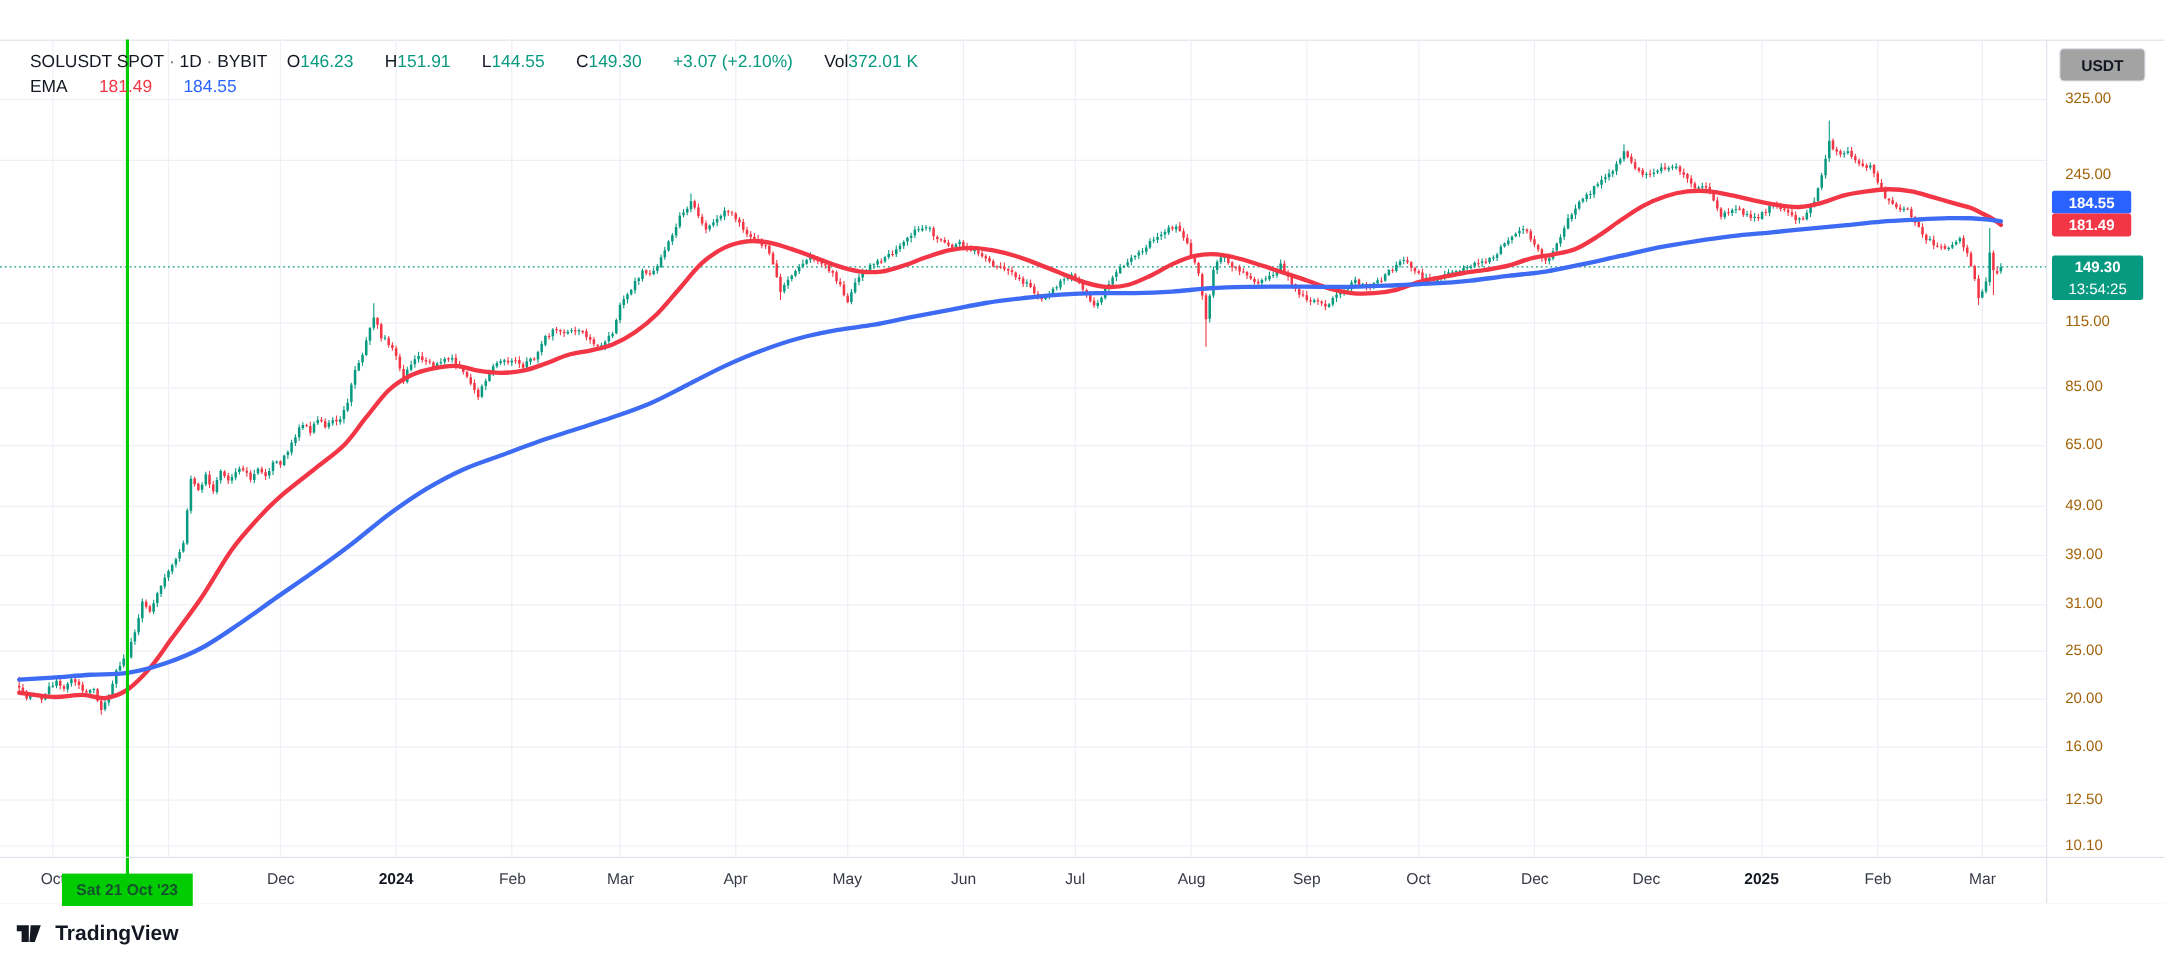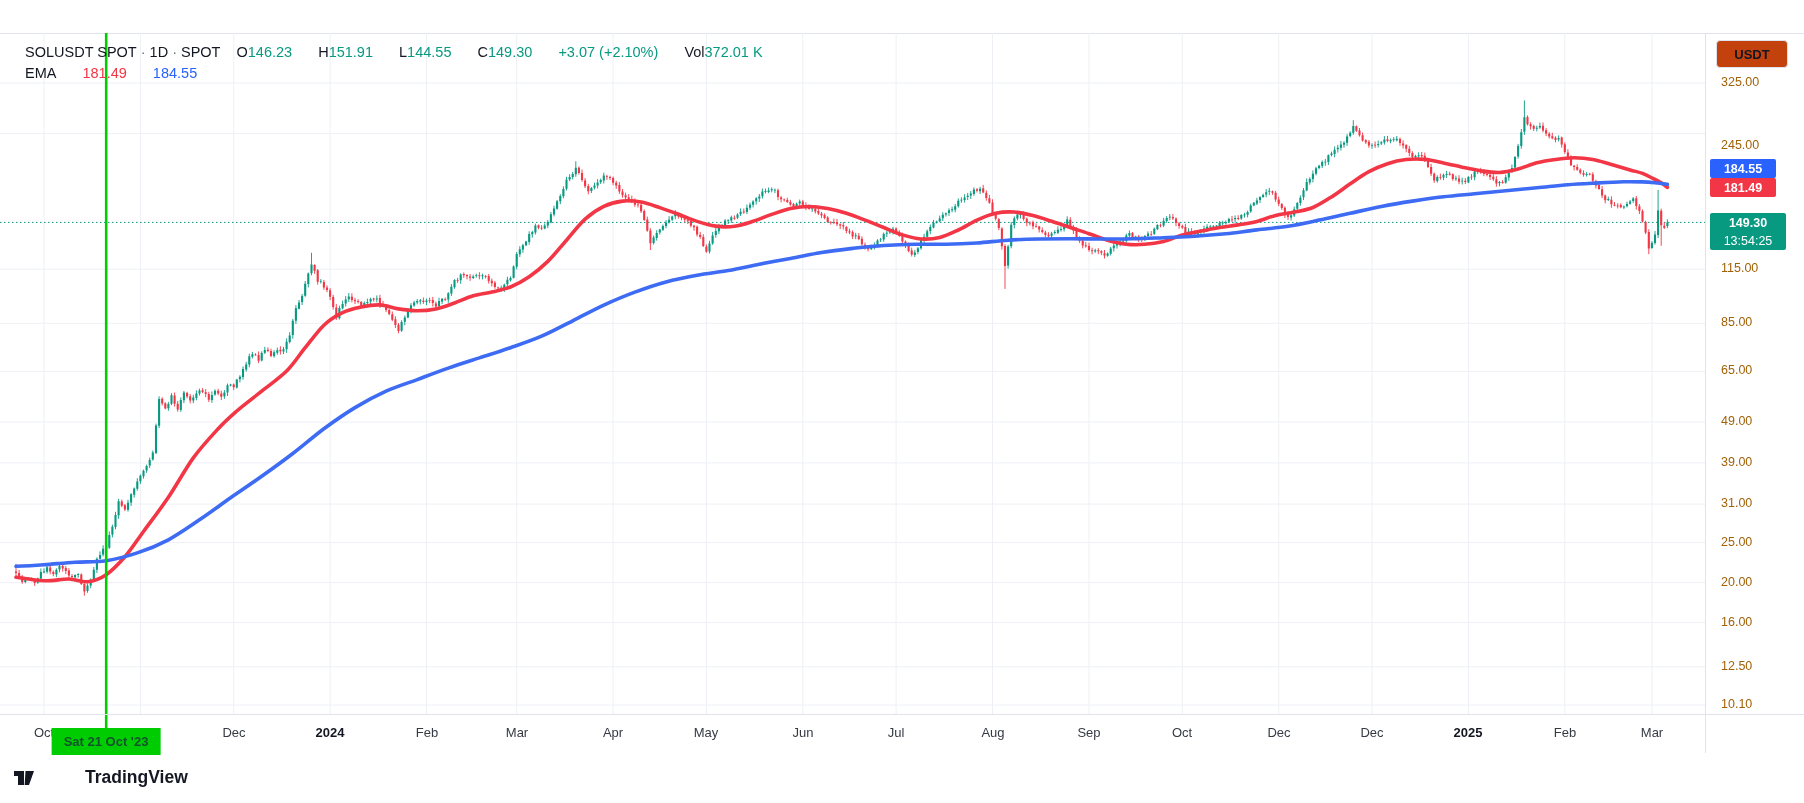--- a/index.html
+++ b/index.html
@@ -14,33 +14,33 @@
   .legend .g{margin-right:22px;}
   .legend .teal{color:#089981;}
   .legend .red{color:#f23645;}
   .legend .blue{color:#2962ff;}
   .legend .sym{margin-right:12px;}
   .legend .dot{color:#6a6d78;margin:0 4px;}
   #legend1{top:44px;}
   #legend2{top:65px;}
   #price-axis{position:absolute;left:1705px;top:33px;width:99px;height:720px;}
   .usdt-btn{position:absolute;left:11px;top:7px;width:70px;height:26px;border:1px solid #e0e3eb;border-radius:4px;
-            display:flex;align-items:center;justify-content:center;font-size:13px;font-weight:600;color:#131722;background:#c2410c;cursor:pointer;}
+            display:flex;align-items:center;justify-content:center;font-size:13px;font-weight:600;color:#131722;background:#a3a3a3;cursor:pointer;}
   .ptick{position:absolute;left:16px;font-size:12.5px;color:#a16207;}
   .badge{position:absolute;left:5px;width:66px;height:19px;border-radius:2px;color:#fff;font-size:12.5px;font-weight:600;
          display:flex;align-items:center;justify-content:center;}
   .badge.big{width:76px;height:37px;flex-direction:column;justify-content:center;line-height:18px;}
   .badge .sub{font-weight:400;font-size:12.5px;}
   #time-axis{position:absolute;left:0;top:714px;width:1804px;height:39px;background:transparent;}
   .ttick{position:absolute;top:11px;transform:translateX(-50%);font-size:13px;color:#363a45;}
   .ttick.bold{font-weight:700;color:#131722;}
   .event-label{position:absolute;top:14px;transform:translateX(-50%);height:27px;padding:0 12px;display:flex;align-items:center;
                font-size:13px;font-weight:600;color:#14532d;white-space:nowrap;z-index:3;}
   .footer{position:absolute;left:0;top:753px;width:100%;height:50px;background:#fff;}
-  .brand{position:absolute;left:46px;top:14px;font-size:17.5px;font-weight:700;color:#131722;margin-left:39px;}
+  .brand{position:absolute;left:46px;top:14px;font-size:17.5px;font-weight:700;color:#131722;}
   .logo{position:absolute;left:13px;top:15px;}
 </style>
 </head>
 <body>
 
 <div class="stage">
 
   <div class="hline" style="top:33px"></div>
 
   <svg id="plot" width="1804" height="803" viewBox="0 0 1804 803">
@@ -86,21 +86,21 @@
         <path d="M16.0,563.9L16.0,576.2M19.1,570.0L19.1,578.1M22.2,574.9L22.2,583.8M31.6,577.4L31.6,581.1M34.7,578.7L34.7,585.9M50.2,565.9L50.2,574.3M53.3,570.4L53.3,576.3M62.7,563.4L62.7,571.6M65.8,565.9L65.8,574.1M68.9,568.2L68.9,578.9M72.0,574.1L72.0,578.0M81.3,573.4L81.3,585.0M84.4,583.3L84.4,595.6M121.8,499.6L121.8,507.2M124.9,504.0L124.9,511.1M162.2,397.3L162.2,405.6M165.3,402.3L165.3,409.3M174.6,392.5L174.6,406.6M177.7,400.9L177.7,411.7M187.1,391.8L187.1,398.4M190.2,394.0L190.2,403.4M202.6,388.0L202.6,393.2M205.7,389.1L205.7,397.2M208.8,391.8L208.8,402.0M218.2,388.8L218.2,395.1M221.3,390.7L221.3,400.1M233.7,383.5L233.7,390.1M255.5,353.2L255.5,355.8M258.6,351.5L258.6,363.1M267.9,347.4L267.9,352.2M271.0,348.7L271.0,357.2M280.4,346.2L280.4,354.5M314.6,264.2L314.6,273.9M317.7,269.0L317.7,284.6M323.9,279.9L323.9,289.8M327.0,285.3L327.0,292.2M330.1,288.1L330.1,300.1M333.2,294.8L333.2,309.6M336.3,303.9L336.3,320.0M351.9,293.3L351.9,302.3M355.0,297.8L355.0,304.1M358.1,299.1L358.1,303.5M361.2,301.0L361.2,307.6M373.7,297.7L373.7,301.6M379.9,294.8L379.9,308.0M383.0,300.8L383.0,307.1M386.1,304.2L386.1,312.1M389.2,308.8L389.2,315.3M392.3,311.5L392.3,321.2M395.4,316.3L395.4,328.0M398.5,323.1L398.5,333.3M423.4,297.5L423.4,303.9M429.6,297.5L429.6,303.2M432.8,296.9L432.8,306.6M435.9,301.6L435.9,308.1M445.2,297.5L445.2,300.9M457.6,277.8L457.6,283.0M463.8,272.4L463.8,277.9M467.0,274.3L467.0,279.4M470.1,274.1L470.1,280.9M479.4,272.2L479.4,279.3M485.6,274.9L485.6,278.4M488.7,274.0L488.7,283.6M491.8,278.5L491.8,286.4M494.9,280.9L494.9,288.8M498.1,286.6L498.1,289.5M538.5,224.5L538.5,229.3M541.6,225.1L541.6,230.2M578.9,166.4L578.9,174.6M582.0,169.5L582.0,181.8M585.1,178.1L585.1,188.2M588.3,183.8L588.3,194.4M606.9,174.8L606.9,179.9M610.0,175.6L610.0,180.1M613.1,176.6L613.1,185.2M616.2,180.8L616.2,188.9M619.4,182.2L619.4,193.9M622.5,189.0L622.5,197.7M625.6,192.6L625.6,200.9M628.7,194.1L628.7,202.4M631.8,195.6L631.8,203.1M634.9,198.3L634.9,206.9M638.0,201.4L638.0,207.6M641.1,202.1L641.1,213.0M644.2,209.4L644.2,220.9M647.3,216.6L647.3,231.7M650.4,228.2L650.4,250.0M678.4,212.3L678.4,218.6M681.5,213.5L681.5,220.2M684.7,214.9L684.7,222.3M687.8,216.9L687.8,223.9M690.9,219.0L690.9,227.4M694.0,224.8L694.0,230.7M697.1,225.5L697.1,236.6M700.2,231.8L700.2,238.9M703.3,234.2L703.3,247.0M706.4,244.4L706.4,252.8M734.4,215.4L734.4,219.9M743.8,208.5L743.8,213.7M778.0,188.7L778.0,200.2M781.1,196.0L781.1,202.3M784.2,198.5L784.2,201.6M787.3,197.7L787.3,203.0M790.4,199.8L790.4,205.8M793.5,203.0L793.5,207.9M802.8,199.9L802.8,207.2M805.9,202.3L805.9,210.1M809.1,204.6L809.1,209.7M815.3,205.1L815.3,213.5M818.4,209.0L818.4,215.0M821.5,211.9L821.5,218.2M824.6,213.3L824.6,219.3M827.7,216.1L827.7,222.8M830.8,221.1L830.8,224.6M833.9,218.6L833.9,224.2M837.0,218.8L837.0,226.1M840.2,223.4L840.2,229.1M843.3,222.0L843.3,229.6M846.4,226.2L846.4,233.3M849.5,228.7L849.5,234.2M852.6,230.3L852.6,239.1M858.8,233.0L858.8,240.2M861.9,236.4L861.9,245.7M865.0,242.5L865.0,249.7M868.1,245.3L868.1,251.5M896.1,227.4L896.1,233.2M899.3,230.2L899.3,236.8M902.4,232.6L902.4,244.9M905.5,240.5L905.5,248.1M908.6,242.5L908.6,252.3M911.7,247.7L911.7,256.5M977.0,188.1L977.0,192.5M983.2,184.9L983.2,193.2M986.3,190.3L986.3,200.7M989.4,194.9L989.4,203.8M992.5,199.3L992.5,215.6M995.7,212.5L995.7,220.6M998.8,218.1L998.8,230.2M1001.9,227.2L1001.9,249.7M1005.0,244.2L1005.0,288.9M1023.6,211.3L1023.6,220.7M1026.8,217.5L1026.8,226.2M1029.9,221.4L1029.9,225.5M1033.0,220.6L1033.0,229.4M1036.1,223.4L1036.1,227.7M1039.2,225.9L1039.2,232.5M1042.3,227.5L1042.3,233.4M1045.4,230.7L1045.4,237.0M1048.5,232.2L1048.5,237.3M1070.3,217.1L1070.3,229.2M1073.4,224.8L1073.4,234.0M1076.5,227.3L1076.5,238.5M1079.6,236.2L1079.6,243.1M1082.7,237.4L1082.7,248.4M1085.8,241.9L1085.8,247.7M1089.0,242.6L1089.0,251.8M1092.1,247.7L1092.1,254.4M1098.3,248.1L1098.3,254.2M1101.4,250.2L1101.4,255.1M1104.5,250.0L1104.5,258.5M1132.5,232.0L1132.5,238.3M1138.7,234.9L1138.7,242.0M1141.8,236.3L1141.8,242.1M1151.2,231.0L1151.2,235.9M1160.5,223.5L1160.5,227.4M1172.9,213.9L1172.9,220.0M1176.0,217.4L1176.0,226.2M1179.1,222.1L1179.1,228.6M1182.3,224.6L1182.3,229.0M1185.4,223.8L1185.4,236.0M1191.6,228.1L1191.6,235.7M1194.7,230.2L1194.7,237.6M1232.0,215.9L1232.0,222.1M1238.2,215.2L1238.2,220.2M1272.5,190.5L1272.5,194.8M1275.6,190.9L1275.6,201.8M1278.7,196.5L1278.7,206.1M1281.8,203.1L1281.8,210.1M1284.9,206.4L1284.9,218.1M1288.0,211.5L1288.0,219.9M1356.4,125.4L1356.4,132.0M1359.5,128.0L1359.5,136.6M1362.6,132.5L1362.6,141.6M1365.8,139.2L1365.8,144.0M1368.9,140.0L1368.9,147.8M1375.1,141.5L1375.1,147.9M1387.5,135.9L1387.5,142.2M1400.0,137.5L1400.0,145.8M1403.1,140.4L1403.1,148.6M1406.2,144.2L1406.2,152.3M1409.3,146.0L1409.3,156.3M1412.4,151.2L1412.4,158.6M1421.7,151.9L1421.7,159.8M1424.8,152.5L1424.8,162.1M1428.0,159.9L1428.0,168.0M1431.1,163.9L1431.1,176.1M1434.2,172.5L1434.2,182.9M1440.4,173.6L1440.4,179.7M1449.7,171.7L1449.7,175.5M1452.8,173.4L1452.8,180.8M1459.0,175.2L1459.0,184.2M1465.3,178.1L1465.3,184.1M1471.5,174.0L1471.5,179.9M1480.8,167.8L1480.8,173.9M1483.9,169.0L1483.9,176.2M1487.0,172.4L1487.0,176.4M1490.1,171.7L1490.1,180.0M1493.3,173.4L1493.3,180.9M1496.4,176.2L1496.4,186.7M1502.6,180.1L1502.6,183.7M1527.5,115.4L1527.5,125.5M1530.6,122.2L1530.6,129.5M1533.7,124.6L1533.7,131.0M1543.0,122.5L1543.0,132.3M1546.1,128.1L1546.1,136.1M1549.2,132.1L1549.2,138.5M1552.3,132.8L1552.3,139.3M1555.5,136.3L1555.5,142.4M1561.7,136.6L1561.7,147.7M1564.8,142.3L1564.8,153.9M1567.9,149.2L1567.9,160.0M1571.0,155.2L1571.0,166.1M1574.1,164.9L1574.1,170.5M1577.2,164.2L1577.2,170.8M1580.3,168.4L1580.3,174.4M1583.5,170.3L1583.5,176.7M1589.7,172.8L1589.7,175.3M1592.8,172.2L1592.8,182.4M1595.9,179.7L1595.9,188.4M1599.0,183.9L1599.0,189.8M1602.1,186.0L1602.1,198.1M1605.2,194.5L1605.2,203.4M1611.4,196.3L1611.4,207.8M1614.5,202.0L1614.5,206.3M1617.7,203.2L1617.7,208.4M1620.8,203.2L1620.8,208.3M1636.3,196.0L1636.3,209.6M1639.4,204.0L1639.4,214.0M1642.5,209.4L1642.5,222.6M1645.6,220.7L1645.6,234.1M1648.8,229.2L1648.8,254.2M1661.2,208.7L1661.2,245.8M1664.3,222.3L1664.3,229.0" stroke="#f23645" stroke-width="0.9" fill="none"></path>
         <path d="M25.3,582.0L25.3,578.8M28.5,578.4L28.5,577.5M37.8,582.7L37.8,578.4M40.9,578.4L40.9,572.0M44.0,572.4L44.0,571.5M47.1,571.7L47.1,567.3M56.4,574.4L56.4,569.7M59.5,569.4L59.5,566.0M75.1,577.2L75.1,575.1M78.2,575.0L78.2,574.1M87.5,591.1L87.5,585.5M90.7,585.5L90.7,579.9M93.8,579.8L93.8,569.8M96.9,569.8L96.9,558.7M100.0,558.7L100.0,554.9M103.1,554.5L103.1,548.7M106.2,548.8L106.2,547.6M109.3,547.8L109.3,534.9M112.4,534.6L112.4,526.8M115.5,526.9L115.5,515.0M118.6,515.3L118.6,501.3M128.0,509.7L128.0,502.7M131.1,502.4L131.1,494.3M134.2,494.7L134.2,488.4M137.3,488.8L137.3,481.4M140.4,481.3L140.4,475.8M143.5,476.2L143.5,470.8M146.6,470.5L146.6,466.0M149.7,465.5L149.7,459.9M152.8,459.5L152.8,452.6M156.0,453.0L156.0,425.4M159.1,425.7L159.1,398.9M168.4,408.2L168.4,403.9M171.5,403.7L171.5,395.2M180.8,410.0L180.8,399.9M183.9,400.3L183.9,392.6M193.3,400.5L193.3,397.5M196.4,398.0L196.4,393.6M199.5,393.4L199.5,390.6M211.9,400.0L211.9,394.9M215.0,394.4L215.0,390.7M224.4,396.3L224.4,392.4M227.5,392.6L227.5,385.2M230.6,385.6L230.6,384.5M236.8,387.4L236.8,379.6M239.9,379.2L239.9,376.7M243.0,377.1L243.0,368.9M246.2,369.4L246.2,364.4M249.3,364.4L249.3,356.3M252.4,356.7L252.4,354.2M261.7,360.5L261.7,353.1M264.8,352.7L264.8,350.1M274.1,355.9L274.1,352.2M277.3,352.7L277.3,350.2M283.5,351.6L283.5,349.3M286.6,349.3L286.6,341.7M289.7,342.0L289.7,335.6M292.8,335.1L292.8,320.7M295.9,320.7L295.9,308.3M299.0,308.7L299.0,302.4M302.1,302.0L302.1,295.9M305.2,295.8L305.2,283.8M308.3,283.9L308.3,273.4M311.5,273.2L311.5,264.6M320.8,282.1L320.8,281.2M339.4,318.3L339.4,308.0M342.6,308.2L342.6,303.9M345.7,303.6L345.7,299.4M348.8,299.3L348.8,296.6M364.3,306.3L364.3,303.0M367.4,303.0L367.4,301.9M370.6,301.4L370.6,299.1M376.8,299.6L376.8,298.4M401.6,330.7L401.6,321.9M404.8,321.7L404.8,317.5M407.9,317.4L407.9,311.2M411.0,311.5L411.0,305.3M414.1,305.4L414.1,302.5M417.2,302.5L417.2,301.0M420.3,301.4L420.3,300.2M426.5,302.1L426.5,300.6M439.0,306.0L439.0,301.1M442.1,301.4L442.1,298.8M448.3,299.6L448.3,293.3M451.4,293.4L451.4,286.7M454.5,287.2L454.5,279.9M460.7,280.2L460.7,274.5M473.2,278.0L473.2,276.5M476.3,276.1L476.3,275.2M482.5,276.2L482.5,275.3M501.2,288.6L501.2,287.7M504.3,288.5L504.3,284.7M507.4,284.3L507.4,279.8M510.5,280.2L510.5,278.1M513.6,277.8L513.6,266.6M516.7,266.7L516.7,253.9M519.8,254.2L519.8,249.3M522.9,249.4L522.9,245.3M526.0,245.2L526.0,241.6M529.2,241.9L529.2,234.1M532.3,234.2L532.3,232.0M535.4,232.5L535.4,225.5M544.7,228.5L544.7,225.6M547.8,225.6L547.8,221.9M550.9,222.4L550.9,214.3M554.0,214.4L554.0,208.6M557.1,208.7L557.1,201.3M560.3,201.3L560.3,196.1M563.4,196.3L563.4,189.1M566.5,188.7L566.5,179.7M569.6,179.4L569.6,177.0M572.7,177.1L572.7,174.0M575.8,174.3L575.8,167.7M591.4,191.0L591.4,188.0M594.5,187.7L594.5,185.5M597.6,185.4L597.6,182.4M600.7,182.2L600.7,179.9M603.8,180.4L603.8,175.4M653.6,242.9L653.6,237.4M656.7,237.9L656.7,233.1M659.8,232.6L659.8,229.6M662.9,229.7L662.9,225.9M666.0,226.1L666.0,222.4M669.1,222.1L669.1,219.7M672.2,219.7L672.2,216.6M675.3,216.3L675.3,213.7M709.5,251.6L709.5,243.6M712.6,243.6L712.6,235.4M715.8,235.1L715.8,231.0M718.9,231.3L718.9,226.3M722.0,226.1L722.0,225.1M725.1,225.0L725.1,220.6M728.2,220.7L728.2,219.8M731.3,220.4L731.3,217.3M737.5,217.7L737.5,214.4M740.6,214.2L740.6,211.7M746.9,211.9L746.9,207.7M750.0,207.8L750.0,204.8M753.1,204.7L753.1,201.6M756.2,201.3L756.2,198.2M759.3,198.4L759.3,196.4M762.4,196.3L762.4,191.5M765.5,191.9L765.5,191.0M768.6,191.9L768.6,190.4M771.7,190.2L771.7,189.3M774.9,190.6L774.9,189.7M796.6,206.7L796.6,203.8M799.7,203.4L799.7,201.5M812.2,209.3L812.2,208.4M855.7,236.2L855.7,235.3M871.3,249.1L871.3,246.5M874.4,246.1L874.4,245.2M877.5,246.2L877.5,240.6M880.6,240.3L880.6,239.4M883.7,239.5L883.7,234.0M886.8,233.7L886.8,232.8M889.9,232.5L889.9,231.1M893.0,231.4L893.0,228.7M914.8,254.9L914.8,252.4M917.9,252.1L917.9,248.2M921.0,248.3L921.0,240.3M924.1,240.2L924.1,236.8M927.2,236.8L927.2,231.2M930.3,230.9L930.3,226.9M933.5,227.4L933.5,222.7M936.6,222.7L936.6,221.6M939.7,221.3L939.7,218.5M942.8,218.2L942.8,214.8M945.9,214.4L945.9,213.3M949.0,213.0L949.0,210.2M952.1,210.2L952.1,209.3M955.2,209.7L955.2,206.2M958.3,206.3L958.3,200.8M961.4,200.6L961.4,199.7M964.6,199.9L964.6,197.4M967.7,196.9L967.7,195.7M970.8,195.5L970.8,193.4M973.9,193.9L973.9,189.5M980.1,191.2L980.1,188.7M1008.1,265.6L1008.1,246.4M1011.2,246.2L1011.2,224.8M1014.3,225.0L1014.3,218.2M1017.4,218.6L1017.4,214.6M1020.5,215.0L1020.5,214.0M1051.6,235.8L1051.6,233.4M1054.8,232.9L1054.8,232.0M1057.9,232.8L1057.9,229.8M1061.0,230.0L1061.0,229.1M1064.1,229.3L1064.1,224.9M1067.2,225.3L1067.2,219.5M1095.2,251.6L1095.2,250.3M1107.6,255.7L1107.6,253.6M1110.7,253.8L1110.7,248.4M1113.8,248.2L1113.8,245.4M1117.0,245.4L1117.0,243.5M1120.1,243.1L1120.1,241.7M1123.2,241.4L1123.2,240.5M1126.3,241.1L1126.3,235.4M1129.4,235.8L1129.4,233.1M1135.6,237.4L1135.6,236.5M1144.9,239.5L1144.9,235.9M1148.0,236.0L1148.0,233.5M1154.3,233.9L1154.3,228.7M1157.4,229.2L1157.4,225.0M1163.6,225.6L1163.6,220.7M1166.7,220.9L1166.7,217.9M1169.8,217.6L1169.8,216.7M1188.5,233.0L1188.5,231.5M1197.8,234.7L1197.8,232.4M1200.9,232.0L1200.9,231.1M1204.0,231.3L1204.0,228.5M1207.1,228.7L1207.1,226.8M1210.3,227.3L1210.3,226.4M1213.4,226.8L1213.4,225.9M1216.5,226.5L1216.5,225.6M1219.6,226.0L1219.6,223.1M1222.7,223.5L1222.7,222.6M1225.8,223.3L1225.8,222.0M1228.9,221.8L1228.9,218.9M1235.1,219.2L1235.1,218.0M1241.3,218.5L1241.3,215.0M1244.5,215.4L1244.5,214.5M1247.6,214.8L1247.6,212.1M1250.7,211.6L1250.7,205.6M1253.8,205.4L1253.8,202.8M1256.9,203.4L1256.9,200.5M1260.0,200.1L1260.0,197.1M1263.1,196.9L1263.1,194.9M1266.2,194.4L1266.2,192.2M1269.3,191.7L1269.3,190.8M1291.1,217.5L1291.1,215.3M1294.2,215.4L1294.2,209.3M1297.3,208.7L1297.3,203.0M1300.4,203.0L1300.4,197.8M1303.5,197.3L1303.5,190.3M1306.7,190.4L1306.7,181.9M1309.8,182.4L1309.8,178.9M1312.9,178.9L1312.9,173.8M1316.0,173.7L1316.0,168.2M1319.1,168.0L1319.1,165.7M1322.2,165.9L1322.2,162.1M1325.3,162.6L1325.3,161.7M1328.4,162.0L1328.4,155.2M1331.5,155.1L1331.5,153.6M1334.6,154.0L1334.6,149.7M1337.8,149.3L1337.8,147.8M1340.9,147.8L1340.9,144.5M1344.0,144.7L1344.0,142.8M1347.1,142.8L1347.1,136.5M1350.2,136.0L1350.2,132.8M1353.3,132.7L1353.3,126.1M1372.0,145.8L1372.0,144.9M1378.2,144.9L1378.2,143.9M1381.3,143.6L1381.3,142.3M1384.4,142.4L1384.4,139.6M1390.6,141.2L1390.6,140.0M1393.7,139.8L1393.7,138.9M1396.8,140.2L1396.8,138.7M1415.5,157.0L1415.5,156.1M1418.6,156.2L1418.6,155.2M1437.3,180.9L1437.3,177.0M1443.5,177.6L1443.5,174.9M1446.6,175.0L1446.6,174.1M1455.9,179.2L1455.9,178.3M1462.2,181.6L1462.2,180.7M1468.4,182.4L1468.4,176.9M1474.6,177.2L1474.6,171.4M1477.7,171.2L1477.7,170.3M1499.5,183.2L1499.5,181.9M1505.7,182.7L1505.7,177.2M1508.8,177.6L1508.8,172.4M1511.9,172.1L1511.9,167.9M1515.0,167.5L1515.0,156.9M1518.1,156.5L1518.1,146.0M1521.3,146.0L1521.3,132.3M1524.4,131.8L1524.4,117.2M1536.8,128.8L1536.8,127.7M1539.9,127.4L1539.9,126.1M1558.6,139.6L1558.6,138.0M1586.6,175.0L1586.6,174.0M1608.3,200.0L1608.3,199.1M1623.9,207.4L1623.9,206.5M1627.0,206.2L1627.0,204.1M1630.1,203.7L1630.1,201.6M1633.2,201.1L1633.2,198.6M1651.9,248.0L1651.9,242.9M1655.0,242.9L1655.0,234.5M1658.1,234.9L1658.1,210.4M1667.4,226.1L1667.4,222.4" stroke="#089981" stroke-width="2.1" fill="none"></path>
         <path d="M16.0,571.4L16.0,573.0M19.1,573.1L19.1,576.0M22.2,576.4L22.2,582.0M31.6,578.2L31.6,579.8M34.7,580.1L34.7,583.1M50.2,567.6L50.2,571.5M53.3,571.9L53.3,574.0M62.7,566.0L62.7,568.5M65.8,567.9L65.8,570.9M68.9,570.6L68.9,575.6M72.0,575.9L72.0,577.0M81.3,574.4L81.3,583.9M84.4,584.0L84.4,591.6M121.8,501.5L121.8,505.7M124.9,505.2L124.9,509.5M162.2,398.7L162.2,403.6M165.3,403.2L165.3,408.4M174.6,395.6L174.6,403.7M177.7,403.8L177.7,409.4M187.1,393.0L187.1,396.6M190.2,396.3L190.2,400.4M202.6,390.2L202.6,391.9M205.7,392.3L205.7,393.9M208.8,394.0L208.8,399.7M218.2,390.7L218.2,393.6M221.3,393.5L221.3,396.7M233.7,384.4L233.7,387.3M255.5,354.4L255.5,355.3M258.6,354.9L258.6,360.7M267.9,349.7L267.9,351.0M271.0,351.1L271.0,356.1M280.4,349.7L280.4,351.2M314.6,265.0L314.6,270.7M317.7,270.2L317.7,281.8M323.9,281.9L323.9,287.6M327.0,287.4L327.0,289.9M330.1,290.2L330.1,296.7M333.2,297.1L333.2,307.0M336.3,307.4L336.3,317.9M351.9,296.8L351.9,299.9M355.0,299.9L355.0,301.2M358.1,301.0L358.1,301.9M361.2,302.1L361.2,305.8M373.7,298.6L373.7,299.6M379.9,298.1L379.9,304.5M383.0,304.3L383.0,305.6M386.1,305.2L386.1,310.0M389.2,310.0L389.2,313.9M392.3,314.3L392.3,319.7M395.4,319.2L395.4,325.0M398.5,324.8L398.5,331.0M423.4,300.7L423.4,302.0M429.6,300.2L429.6,301.1M432.8,300.1L432.8,303.1M435.9,303.4L435.9,306.5M445.2,298.9L445.2,299.8M457.6,279.9L457.6,280.8M463.8,274.1L463.8,275.3M467.0,275.1L467.0,276.2M470.1,276.5L470.1,277.8M479.4,275.3L479.4,276.3M485.6,275.9L485.6,276.8M488.7,276.1L488.7,281.1M491.8,280.8L491.8,283.2M494.9,282.8L494.9,286.9M498.1,287.4L498.1,288.3M538.5,225.2L538.5,227.8M541.6,227.7L541.6,228.6M578.9,167.7L578.9,172.9M582.0,172.9L582.0,180.1M585.1,180.6L585.1,186.2M588.3,186.1L588.3,191.3M606.9,175.9L606.9,176.8M610.0,177.1L610.0,178.0M613.1,177.9L613.1,182.8M616.2,182.7L616.2,185.5M619.4,185.1L619.4,191.4M622.5,191.4L622.5,195.3M625.6,195.3L625.6,197.5M628.7,197.2L628.7,199.6M631.8,199.1L631.8,200.9M634.9,201.1L634.9,204.8M638.0,204.4L638.0,205.3M641.1,204.8L641.1,211.3M644.2,211.0L644.2,220.1M647.3,219.6L647.3,230.8M650.4,230.6L650.4,243.3M678.4,214.0L678.4,216.4M681.5,216.8L681.5,217.8M684.7,217.7L684.7,219.7M687.8,220.2L687.8,221.2M690.9,221.1L690.9,225.8M694.0,225.8L694.0,227.2M697.1,226.8L697.1,234.4M700.2,234.7L700.2,237.1M703.3,237.0L703.3,246.1M706.4,246.4L706.4,251.8M734.4,217.8L734.4,218.7M743.8,211.6L743.8,212.5M778.0,190.2L778.0,196.9M781.1,197.4L781.1,199.2M784.2,199.4L784.2,200.3M787.3,199.9L787.3,202.0M790.4,202.0L790.4,204.5M793.5,204.0L793.5,207.0M802.8,201.6L802.8,205.7M805.9,205.9L805.9,207.2M809.1,207.6L809.1,208.9M815.3,208.7L815.3,211.4M818.4,211.0L818.4,213.5M821.5,213.5L821.5,215.4M824.6,214.9L824.6,217.9M827.7,217.5L827.7,222.0M830.8,221.9L830.8,222.8M833.9,222.1L833.9,223.0M837.0,222.3L837.0,224.3M840.2,224.2L840.2,225.5M843.3,225.3L843.3,226.6M846.4,227.0L846.4,231.0M849.5,231.2L849.5,232.5M852.6,232.1L852.6,236.4M858.8,235.8L858.8,239.1M861.9,238.7L861.9,244.3M865.0,244.8L865.0,246.6M868.1,247.0L868.1,249.3M896.1,228.6L896.1,232.1M899.3,231.9L899.3,236.1M902.4,235.9L902.4,241.5M905.5,241.6L905.5,244.8M908.6,244.5L908.6,251.0M911.7,250.6L911.7,254.5M977.0,189.3L977.0,190.7M983.2,188.2L983.2,192.4M986.3,192.7L986.3,198.1M989.4,198.2L989.4,202.7M992.5,202.6L992.5,213.7M995.7,213.9L995.7,218.8M998.8,219.2L998.8,228.0M1001.9,228.5L1001.9,246.3M1005.0,246.0L1005.0,266.1M1023.6,213.5L1023.6,219.1M1026.8,218.8L1026.8,222.7M1029.9,222.7L1029.9,223.6M1033.0,222.3L1033.0,226.3M1036.1,226.2L1036.1,227.1M1039.2,226.6L1039.2,229.6M1042.3,230.1L1042.3,232.1M1045.4,232.5L1045.4,234.9M1048.5,234.7L1048.5,236.3M1070.3,219.7L1070.3,227.8M1073.4,227.8L1073.4,230.5M1076.5,230.1L1076.5,237.1M1079.6,236.9L1079.6,240.7M1082.7,240.8L1082.7,245.6M1085.8,245.3L1085.8,246.2M1089.0,246.1L1089.0,250.0M1092.1,250.3L1092.1,251.2M1098.3,250.3L1098.3,251.2M1101.4,251.3L1101.4,252.8M1104.5,253.2L1104.5,255.4M1132.5,233.0L1132.5,237.2M1138.7,236.6L1138.7,238.4M1141.8,238.3L1141.8,239.7M1151.2,233.9L1151.2,234.8M1160.5,224.9L1160.5,225.8M1172.9,217.0L1172.9,218.6M1176.0,218.5L1176.0,222.9M1179.1,223.3L1179.1,226.0M1182.3,226.1L1182.3,227.6M1185.4,227.1L1185.4,233.0M1191.6,231.6L1191.6,233.1M1194.7,233.3L1194.7,234.2M1232.0,219.4L1232.0,220.3M1238.2,218.0L1238.2,218.9M1272.5,191.2L1272.5,192.8M1275.6,192.8L1275.6,199.6M1278.7,199.4L1278.7,203.7M1281.8,204.1L1281.8,207.9M1284.9,207.8L1284.9,214.6M1288.0,214.9L1288.0,217.1M1356.4,126.2L1356.4,130.8M1359.5,130.6L1359.5,135.3M1362.6,135.3L1362.6,140.4M1365.8,140.2L1365.8,142.2M1368.9,141.8L1368.9,145.6M1375.1,144.7L1375.1,145.6M1387.5,139.3L1387.5,140.9M1400.0,138.9L1400.0,143.1M1403.1,143.6L1403.1,145.6M1406.2,145.1L1406.2,148.7M1409.3,148.8L1409.3,153.0M1412.4,152.9L1412.4,156.9M1421.7,155.0L1421.7,156.3M1424.8,155.8L1424.8,161.0M1428.0,161.0L1428.0,167.1M1431.1,167.1L1431.1,173.8M1434.2,173.7L1434.2,180.6M1440.4,176.9L1440.4,177.8M1449.7,173.8L1449.7,174.7M1452.8,174.2L1452.8,178.9M1459.0,178.6L1459.0,181.7M1465.3,180.8L1465.3,181.9M1471.5,176.7L1471.5,177.6M1480.8,170.8L1480.8,172.5M1483.9,172.1L1483.9,174.1M1487.0,174.0L1487.0,174.9M1490.1,174.8L1490.1,177.0M1493.3,176.8L1493.3,179.3M1496.4,179.2L1496.4,183.5M1502.6,181.9L1502.6,182.9M1527.5,117.0L1527.5,124.3M1530.6,124.3L1530.6,126.2M1533.7,125.9L1533.7,128.8M1543.0,125.7L1543.0,130.6M1546.1,130.2L1546.1,133.6M1549.2,133.8L1549.2,136.5M1552.3,136.3L1552.3,138.3M1555.5,137.8L1555.5,140.1M1561.7,137.5L1561.7,144.6M1564.8,144.3L1564.8,152.0M1567.9,152.5L1567.9,157.6M1571.0,157.7L1571.0,165.2M1574.1,165.7L1574.1,167.0M1577.2,166.9L1577.2,169.8M1580.3,169.7L1580.3,172.7M1583.5,172.9L1583.5,174.7M1589.7,173.7L1589.7,174.6M1592.8,174.3L1592.8,180.8M1595.9,181.1L1595.9,185.6M1599.0,185.1L1599.0,189.0M1602.1,189.2L1602.1,195.4M1605.2,195.6L1605.2,200.3M1611.4,199.7L1611.4,204.3M1614.5,204.8L1614.5,205.7M1617.7,205.4L1617.7,206.3M1620.8,205.0L1620.8,207.2M1636.3,198.3L1636.3,206.1M1639.4,206.3L1639.4,211.1M1642.5,211.0L1642.5,221.6M1645.6,221.9L1645.6,232.5M1648.8,232.0L1648.8,248.4M1661.2,210.7L1661.2,225.2M1664.3,225.8L1664.3,227.7" stroke="#f23645" stroke-width="2.1" fill="none"></path>
         <path d="M16.0,577.3C20.7,577.9,35.2,580.5,44.0,580.8C52.8,581.1,61.6,578.9,68.9,579.0C76.1,579.2,81.3,582.4,87.5,581.7C93.8,581.0,100.0,578.9,106.2,574.7C112.4,570.6,118.6,564.0,124.9,556.8C131.1,549.6,136.3,541.4,143.5,531.5C150.8,521.6,160.1,509.5,168.4,497.3C176.7,485.0,185.0,469.4,193.3,457.9C201.6,446.5,210.9,436.6,218.2,428.7C225.4,420.9,229.6,417.3,236.8,411.0C244.1,404.8,253.4,397.8,261.7,391.2C270.0,384.5,279.3,378.4,286.6,371.1C293.8,363.9,299.0,355.3,305.2,347.7C311.5,340.0,317.7,331.1,323.9,325.2C330.1,319.4,336.3,315.7,342.6,312.7C348.8,309.6,355.0,308.3,361.2,307.0C367.4,305.7,373.7,304.6,379.9,304.9C386.1,305.2,392.3,308.0,398.5,308.9C404.8,309.9,411.0,310.7,417.2,310.7C423.4,310.7,429.6,310.2,435.9,308.9C442.1,307.7,448.3,305.2,454.5,303.0C460.7,300.8,467.0,297.6,473.2,295.8C479.4,294.0,485.6,293.5,491.8,292.1C498.1,290.6,504.3,289.5,510.5,287.0C516.7,284.5,522.9,281.1,529.2,276.8C535.4,272.5,541.6,267.5,547.8,261.4C554.0,255.3,560.3,247.2,566.5,240.2C572.7,233.1,578.9,224.7,585.1,219.1C591.4,213.4,597.6,209.4,603.8,206.4C610.0,203.4,616.2,201.9,622.5,201.1C628.7,200.4,634.9,201.0,641.1,202.1C647.3,203.2,653.6,205.6,659.8,207.6C666.0,209.7,672.2,212.0,678.4,214.3C684.7,216.6,690.9,219.5,697.1,221.4C703.3,223.4,709.5,225.3,715.8,226.1C722.0,227.0,728.2,227.1,734.4,226.3C740.6,225.5,746.9,223.3,753.1,221.3C759.3,219.3,765.5,216.5,771.7,214.4C778.0,212.3,784.2,210.0,790.4,208.6C796.6,207.3,802.8,206.5,809.1,206.5C815.3,206.5,821.5,207.5,827.7,208.6C833.9,209.8,840.2,211.3,846.4,213.3C852.6,215.2,858.8,217.7,865.0,220.1C871.3,222.5,877.5,225.0,883.7,227.5C889.9,230.0,896.1,233.0,902.4,234.9C908.6,236.8,914.8,238.5,921.0,239.0C927.2,239.4,933.5,239.0,939.7,237.5C945.9,236.0,952.1,232.9,958.3,230.0C964.6,227.1,970.8,222.9,977.0,220.1C983.2,217.3,989.4,214.6,995.7,213.3C1001.9,211.9,1008.1,211.6,1014.3,212.0C1020.5,212.4,1026.8,214.0,1033.0,215.6C1039.2,217.1,1045.4,219.3,1051.6,221.3C1057.9,223.3,1064.1,225.4,1070.3,227.5C1076.5,229.6,1082.7,231.5,1089.0,233.7C1095.2,235.8,1101.4,238.5,1107.6,240.3C1113.8,242.0,1120.1,243.5,1126.3,244.2C1132.5,244.9,1138.7,244.8,1144.9,244.3C1151.2,243.9,1157.4,243.0,1163.6,241.5C1169.8,240.0,1176.0,236.8,1182.3,235.1C1188.5,233.3,1194.7,232.4,1200.9,231.1C1207.1,229.9,1213.4,228.5,1219.6,227.5C1225.8,226.5,1232.0,225.9,1238.2,224.9C1244.5,223.9,1250.7,223.0,1256.9,221.4C1263.1,219.8,1269.3,217.0,1275.6,215.4C1281.8,213.9,1288.0,213.4,1294.2,212.1C1300.4,210.8,1306.7,210.1,1312.9,207.5C1319.1,205.0,1325.3,200.9,1331.5,196.9C1337.8,193.0,1344.0,188.0,1350.2,183.8C1356.4,179.6,1362.6,175.1,1368.9,171.7C1375.1,168.4,1381.3,165.7,1387.5,163.7C1393.7,161.6,1400.0,160.2,1406.2,159.5C1412.4,158.8,1418.6,158.8,1424.8,159.4C1431.1,160.0,1437.3,161.6,1443.5,162.9C1449.7,164.2,1455.9,165.8,1462.2,167.2C1468.4,168.5,1474.6,169.9,1480.8,170.8C1487.0,171.7,1493.3,172.8,1499.5,172.5C1505.7,172.2,1511.9,170.6,1518.1,169.0C1524.4,167.4,1530.6,164.4,1536.8,162.8C1543.0,161.2,1549.2,160.3,1555.5,159.5C1561.7,158.6,1567.9,157.7,1574.1,157.7C1580.3,157.7,1586.6,158.3,1592.8,159.5C1599.0,160.6,1605.2,162.8,1611.4,164.5C1617.7,166.3,1624.9,168.4,1630.1,169.9C1635.3,171.4,1638.9,172.1,1642.5,173.4C1646.2,174.8,1648.8,176.3,1651.9,177.9C1655.0,179.4,1658.6,181.2,1661.2,182.8C1663.8,184.4,1666.4,186.6,1667.4,187.4" stroke="#f23645" stroke-width="3.6" fill="none" stroke-linecap="round" stroke-linejoin="round"></path>
         <path d="M16.0,566.3C20.7,566.1,34.2,565.4,44.0,564.7C53.8,564.0,64.7,563.0,75.1,562.3C85.5,561.6,95.8,562.3,106.2,560.7C116.6,559.1,126.9,556.4,137.3,552.9C147.7,549.5,158.0,545.3,168.4,539.8C178.8,534.2,189.1,526.8,199.5,519.8C209.9,512.8,220.2,505.1,230.6,497.8C241.0,490.6,251.3,483.7,261.7,476.3C272.1,468.9,282.4,461.5,292.8,453.5C303.2,445.6,313.5,436.4,323.9,428.7C334.3,421.1,344.6,413.9,355.0,407.6C365.4,401.4,375.7,395.9,386.1,391.2C396.5,386.5,406.8,383.4,417.2,379.6C427.6,375.7,437.9,371.7,448.3,368.1C458.7,364.5,469.0,361.3,479.4,357.9C489.8,354.5,500.1,351.3,510.5,347.7C520.9,344.1,531.2,340.7,541.6,336.2C552.0,331.7,562.3,326.0,572.7,320.8C583.1,315.6,593.4,309.9,603.8,305.1C614.2,300.3,624.5,295.9,634.9,292.1C645.3,288.2,655.6,284.7,666.0,281.9C676.4,279.1,686.7,277.1,697.1,275.2C707.5,273.3,717.8,272.4,728.2,270.6C738.6,268.7,748.9,266.3,759.3,264.2C769.7,262.2,780.0,260.4,790.4,258.4C800.8,256.5,811.1,254.2,821.5,252.5C831.9,250.8,842.2,249.6,852.6,248.4C863.0,247.3,873.3,246.2,883.7,245.5C894.1,244.9,904.4,244.5,914.8,244.3C925.2,244.1,935.5,244.4,945.9,244.2C956.3,244.0,966.6,243.6,977.0,243.0C987.4,242.3,997.7,240.8,1008.1,240.2C1018.5,239.5,1028.8,239.2,1039.2,239.0C1049.6,238.8,1059.9,238.8,1070.3,238.8C1080.7,238.8,1091.0,239.0,1101.4,239.0C1111.8,239.0,1122.1,239.1,1132.5,238.8C1142.9,238.6,1153.2,238.1,1163.6,237.7C1174.0,237.2,1184.3,236.9,1194.7,236.2C1205.1,235.6,1215.4,234.8,1225.8,233.8C1236.2,232.7,1246.5,231.1,1256.9,229.9C1267.3,228.6,1277.6,227.9,1288.0,226.3C1298.4,224.6,1308.7,222.3,1319.1,220.1C1329.5,218.0,1339.8,215.5,1350.2,213.3C1360.6,211.0,1370.9,208.5,1381.3,206.4C1391.7,204.4,1402.0,202.7,1412.4,201.1C1422.8,199.5,1433.1,198.0,1443.5,196.8C1453.9,195.6,1464.2,194.8,1474.6,193.8C1485.0,192.8,1495.3,191.7,1505.7,190.7C1516.1,189.7,1526.4,188.8,1536.8,187.8C1547.2,186.8,1557.5,185.6,1567.9,184.7C1578.3,183.9,1589.7,183.4,1599.0,182.9C1608.3,182.4,1616.6,182.0,1623.9,181.8C1631.1,181.7,1637.4,181.8,1642.5,181.9C1647.7,182.1,1650.8,182.4,1655.0,182.8C1659.1,183.2,1665.3,184.1,1667.4,184.4" stroke="#3d6bf3" stroke-width="3.6" fill="none" stroke-linecap="round" stroke-linejoin="round"></path>
       </g>
       <line x1="106.2" y1="33" x2="106.2" y2="753" stroke="#00cc02" stroke-width="2.6"></line>
     </svg>
 
   <div class="legend" id="legend1">
-    <span class="sym"><span>SOLUSDT SPOT</span><span class="dot">·</span><span>1D</span><span class="dot">·</span><span>SPOT</span></span>
+    <span class="sym"><span>SOLUSDT SPOT</span><span class="dot">·</span><span>1D</span><span class="dot">·</span><span>BYBIT</span></span>
     <span class="g"><span>O</span><span class="teal">146.23</span></span>
     <span class="g"><span>H</span><span class="teal">151.91</span></span>
     <span class="g"><span>L</span><span class="teal">144.55</span></span>
     <span class="g"><span>C</span><span class="teal">149.30</span></span>
     <span class="g teal">+3.07 (+2.10%)</span>
     <span class="g"><span>Vol</span><span class="teal">372.01 K</span></span>
   </div>
 
   <div class="legend" id="legend2">
     <span class="g">EMA</span>

